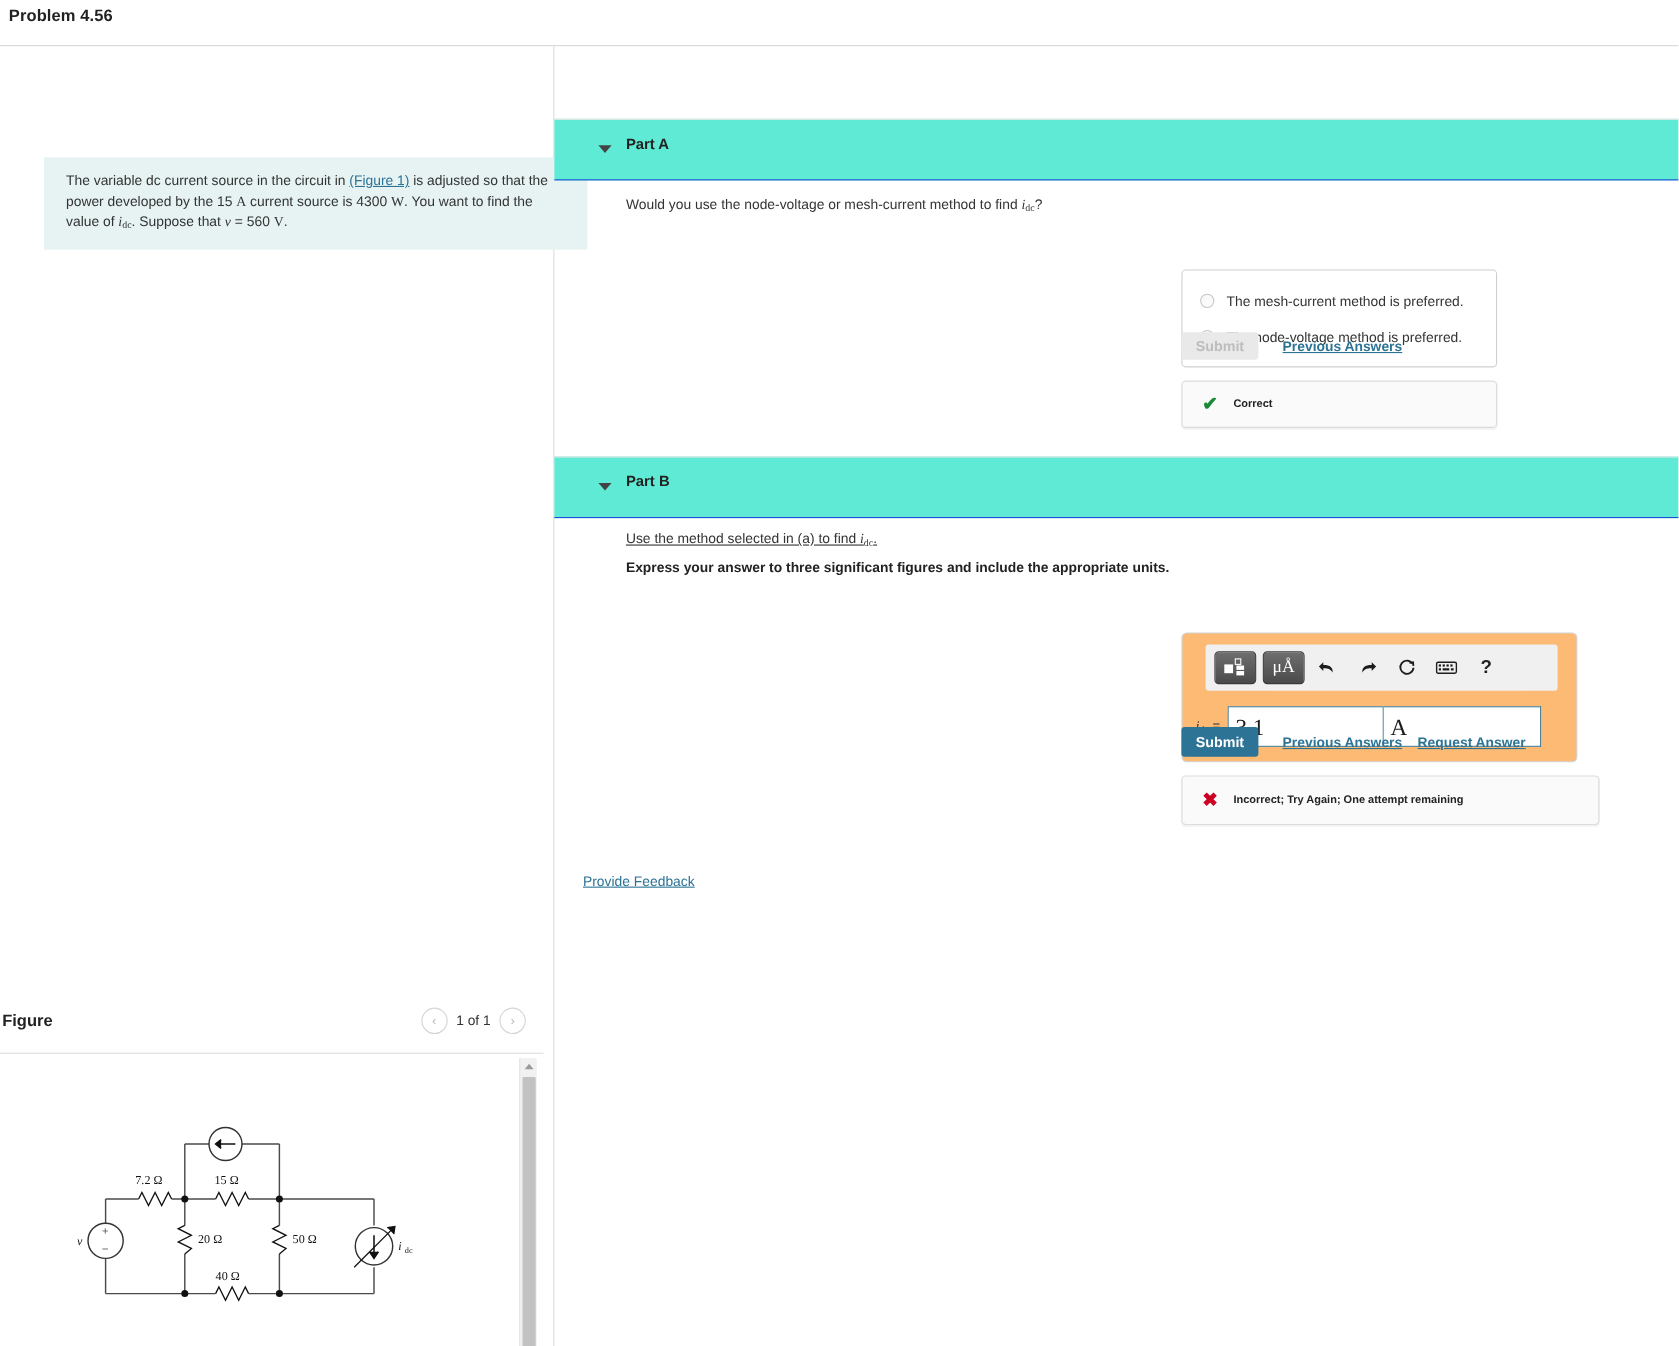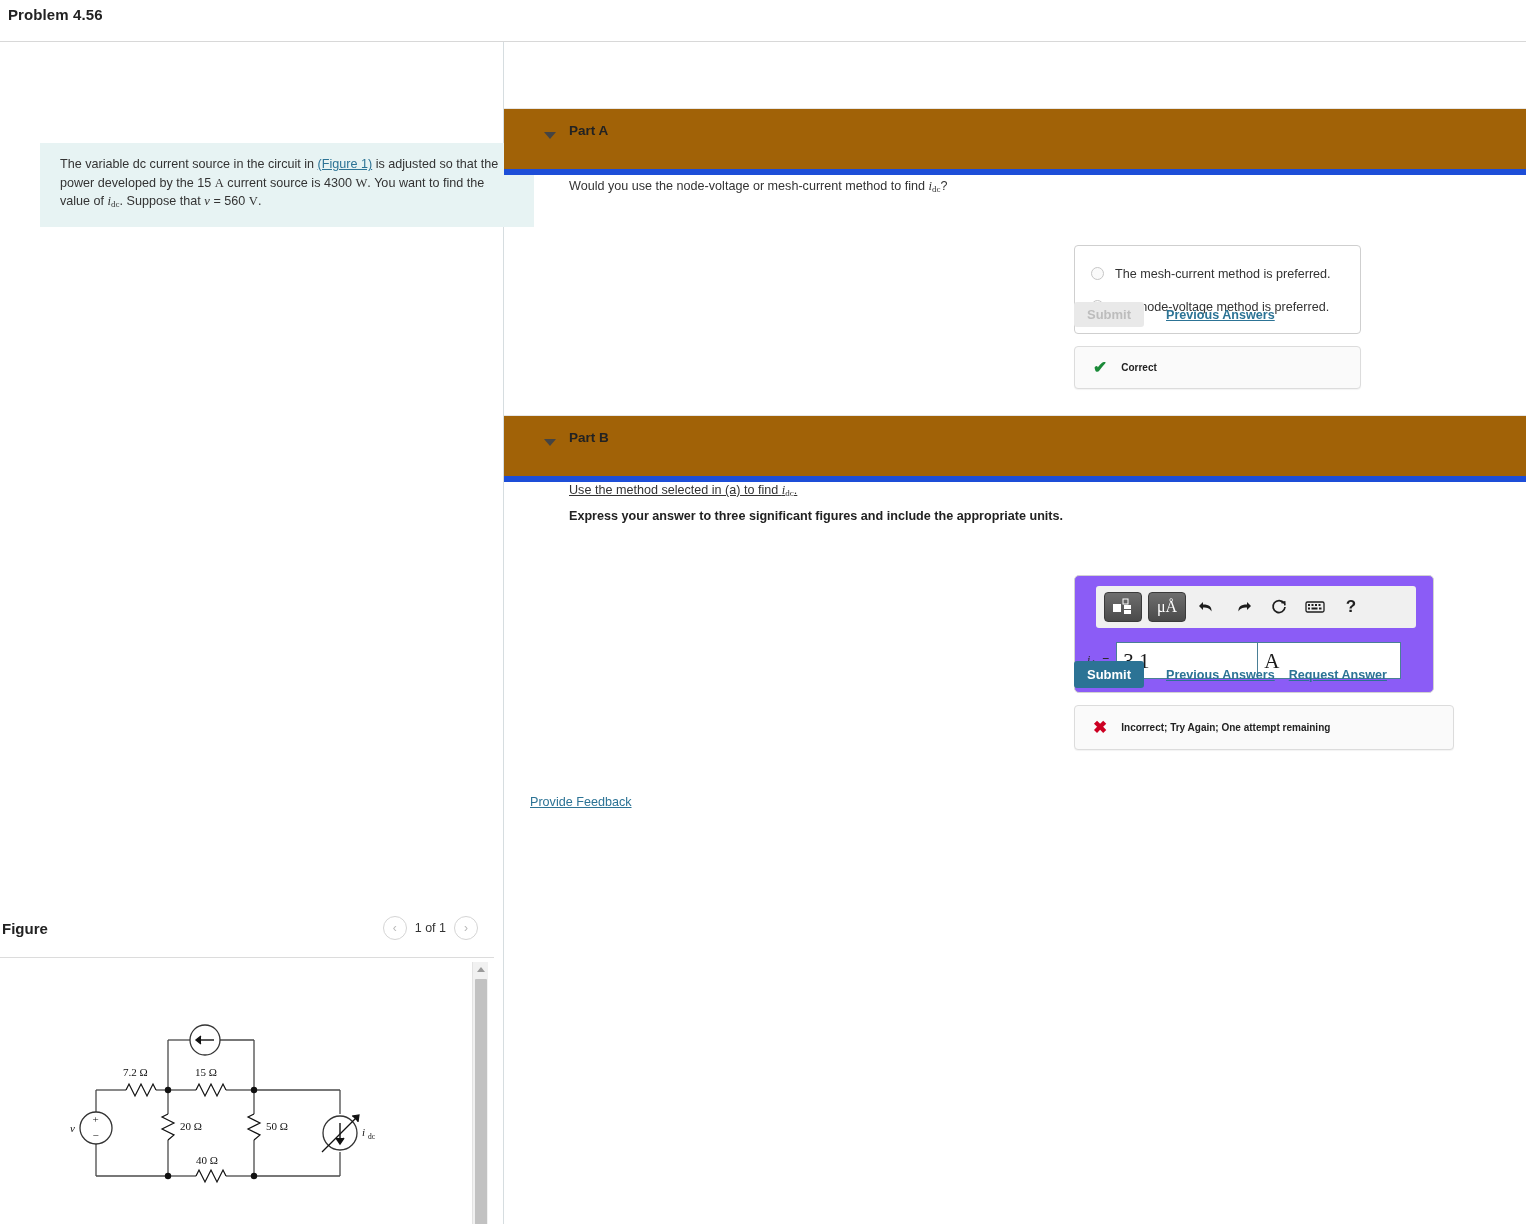--- a/index.html
+++ b/index.html
@@ -94,22 +94,22 @@
   .sb-arrow.up { border-bottom: 5px solid #9a9a9a; }
   .fig-sb-thumb {
     position: absolute; left: 2px; top: 17px; width: 12px; height: 262px;
     background: #c2c2c2; border-radius: 1px;
   }
 
   
   .rightcol { position: absolute; left: 504px; top: 42px; width: 1022px; height: 1182px; }
 
   .part-header {
-    position: absolute; left: 0; width: 1022px; height: 67px;
-    background: #a16207; border-top: 1px solid #e6e6e6; border-bottom: 6px solid #1d4ed8;
+    position: absolute; left: 0; width: 1022px; height: 56px;
+    background: #5eead4; border-top: 1px solid #e6e6e6; border-bottom: 1px solid #1d4ed8;
   }
   .part-caret {
     position: absolute; left: 40px; top: 23px;
     width: 0; height: 0; border-left: 6px solid transparent; border-right: 6px solid transparent;
     border-top: 7px solid #444;
   }
   .part-label {
     position: absolute; left: 65px; top: 14px;
     font-size: 13.5px; font-weight: bold; color: #222;
   }
@@ -159,21 +159,21 @@
     background: #fafafa; display: flex; align-items: center;
     box-shadow: 0 1px 1px rgba(0,0,0,.05);
   }
   .banner-text { font-size: 10px; font-weight: bold; color: #222; }
   .check-mark { color: #1a8a38; font-size: 17px; font-weight: bold; line-height: 1; }
   .x-mark { color: #cc0022; font-size: 17px; font-weight: bold; line-height: 1; }
 
   
   .answer-box {
     position: absolute; left: 570px; top: 533px; width: 360px; height: 118px;
-    border: 1px solid #d2d2d2; border-radius: 5px; background: #8b5cf6;
+    border: 1px solid #d2d2d2; border-radius: 5px; background: #fdba74;
   }
   .mathtoolbar {
     position: absolute; left: 21px; top: 10px; width: 320px; height: 42px;
     background: #f0f0f0; border-radius: 3px;
     display: flex; align-items: center; gap: 6px; padding: 0 8px;
   }
   .tb-btn {
     width: 38px; height: 30px; border-radius: 4px;
     background: linear-gradient(#6e6e6e, #4a4a4a);
     border: 1px solid #3a3a3a;

